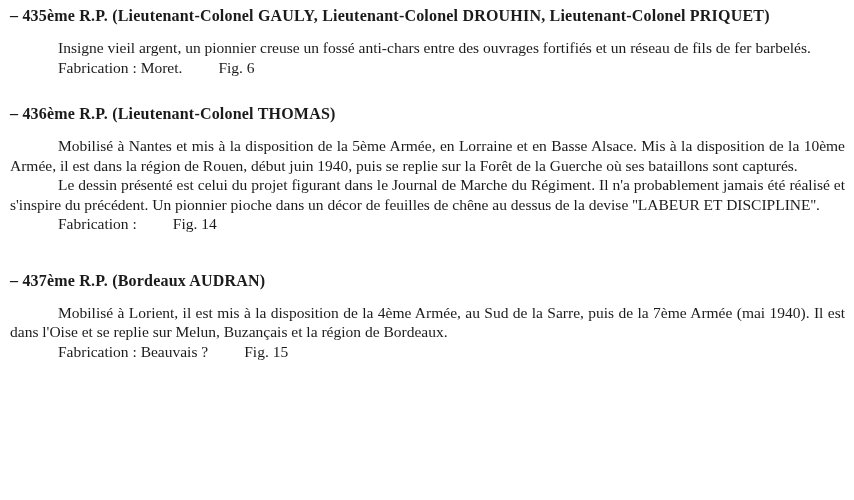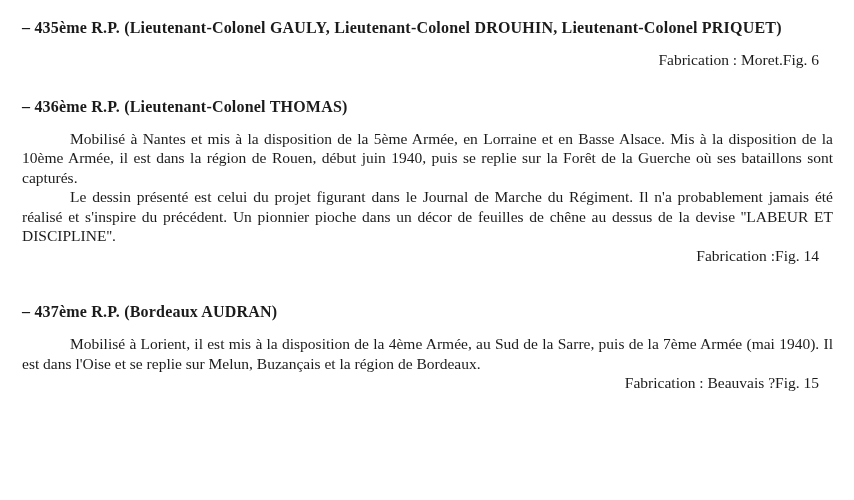--- a/index.html
+++ b/index.html
@@ -11,52 +11,54 @@
     width: 854px;
     height: 500px;
     box-sizing: border-box;
     padding: 7px 9px 0 10px;
     background: #ffffff;
     color: #1b1b1b;
     font-family: "Liberation Serif", "DejaVu Serif", serif;
     font-size: 15.5px;
     overflow: hidden;
   }
-  .section { margin: 12px; font-family: Liberation Serif, serif; }
+  .section { margin: 0; font-family: Liberation Serif, serif; }
   #section-436 { margin-top: 28px; }
   #section-437 { margin-top: 38px; }
   .section-heading {
     font-weight: bold;
     font-size: 16px;
     margin: 0 0 13px 0;
     white-space: nowrap;
     letter-spacing: 0.2px;
   }
   .para {
     margin: 0;
     text-align: justify;
     text-indent: 48px;
     line-height: 19.5px;
   }
   .fab-row {
     display: flex;
-    justify-content: flex-end;
+    justify-content: flex-start;
     align-items: baseline;
     line-height: 19.5px;
+    gap: 36px;
   }
   .fab-text { padding-left: 48px; }
   .fig-label { padding-right: 14px; }
 </style>
 </head>
 <body>
 
 <div class="page">
 
   <div class="section" id="section-435">
     <h2 class="section-heading">– 435ème R.P. (Lieutenant-Colonel GAULY, Lieutenant-Colonel DROUHIN, Lieutenant-Colonel PRIQUET)</h2>
+    <p class="para">Insigne vieil argent, un pionnier creuse un fossé anti-chars entre des ouvrages fortifiés et un réseau de fils de fer barbelés.</p>
     <div class="fab-row">
       <span class="fab-text">Fabrication : Moret.</span>
       <span class="fig-label">Fig. 6</span>
     </div>
   </div>
 
   <div class="section" id="section-436">
     <h2 class="section-heading">– 436ème R.P. (Lieutenant-Colonel THOMAS)</h2>
     <p class="para">Mobilisé à Nantes et mis à la disposition de la 5ème Armée, en Lorraine et en Basse Alsace. Mis à la disposition de la 10ème Armée, il est dans la région de Rouen, début juin 1940, puis se replie sur la Forêt de la Guerche où ses bataillons sont capturés.</p>
     <p class="para">Le dessin présenté est celui du projet figurant dans le Journal de Marche du Régiment. Il n'a probablement jamais été réalisé et s'inspire du précédent. Un pionnier pioche dans un décor de feuilles de chêne au dessus de la devise ''LABEUR ET DISCIPLINE''.</p>

